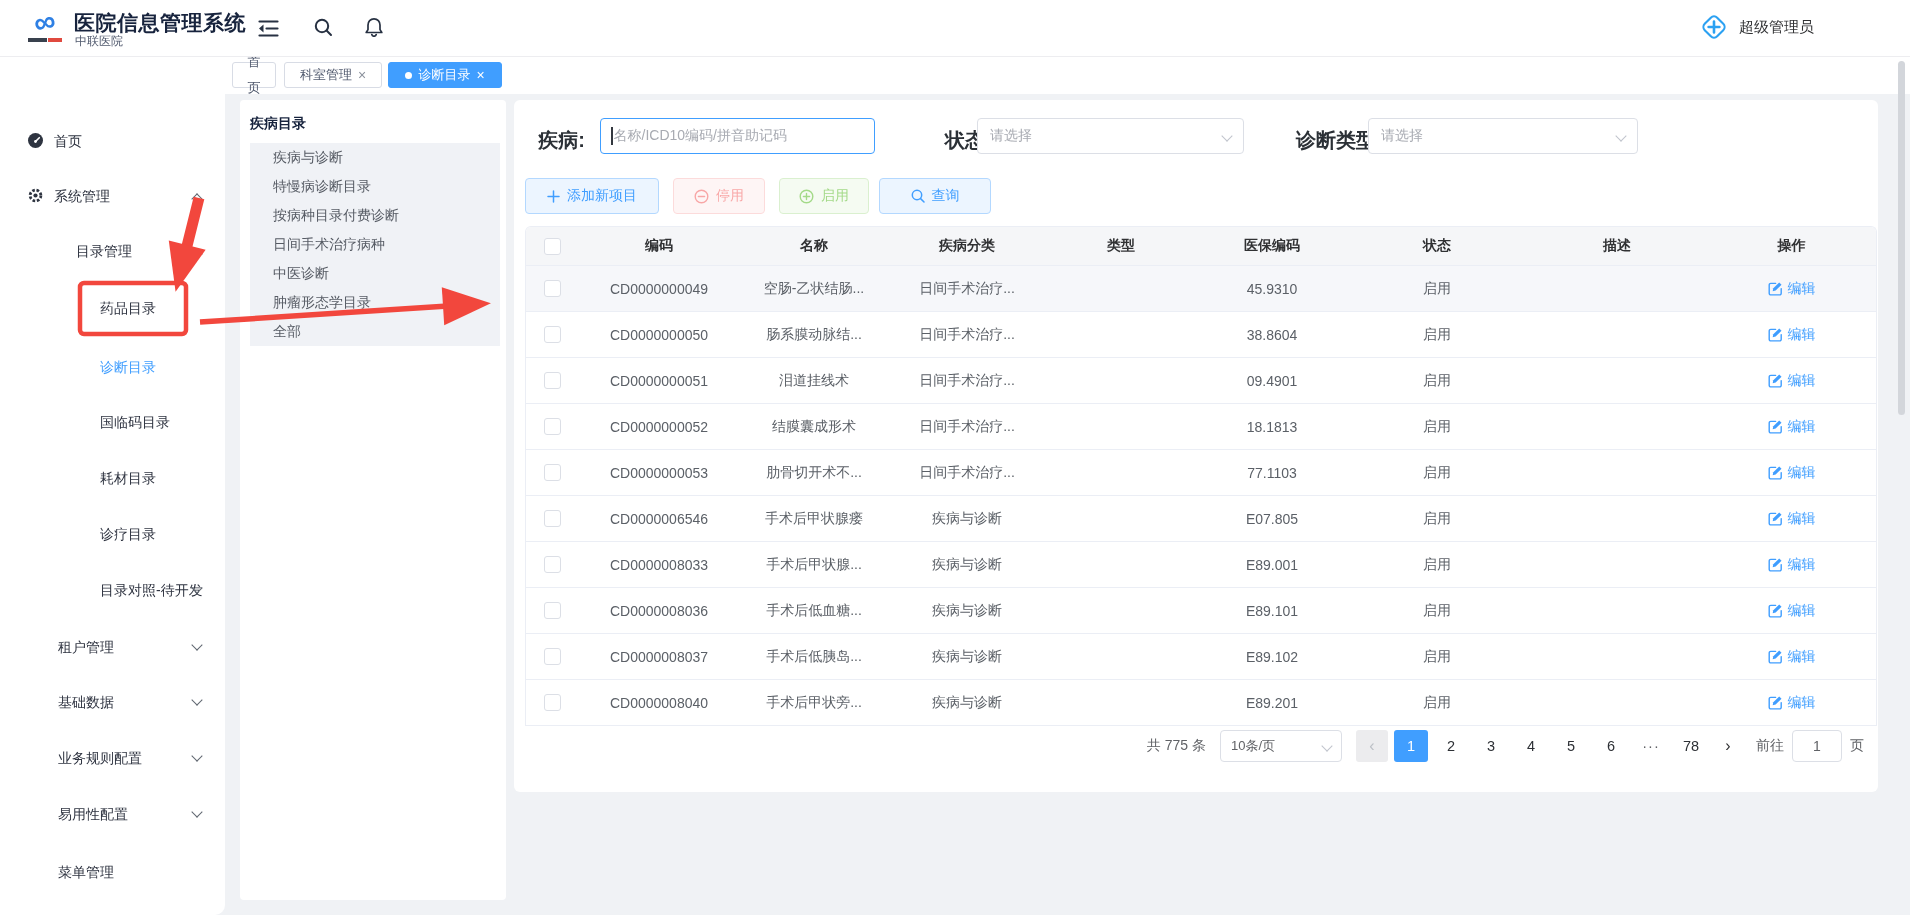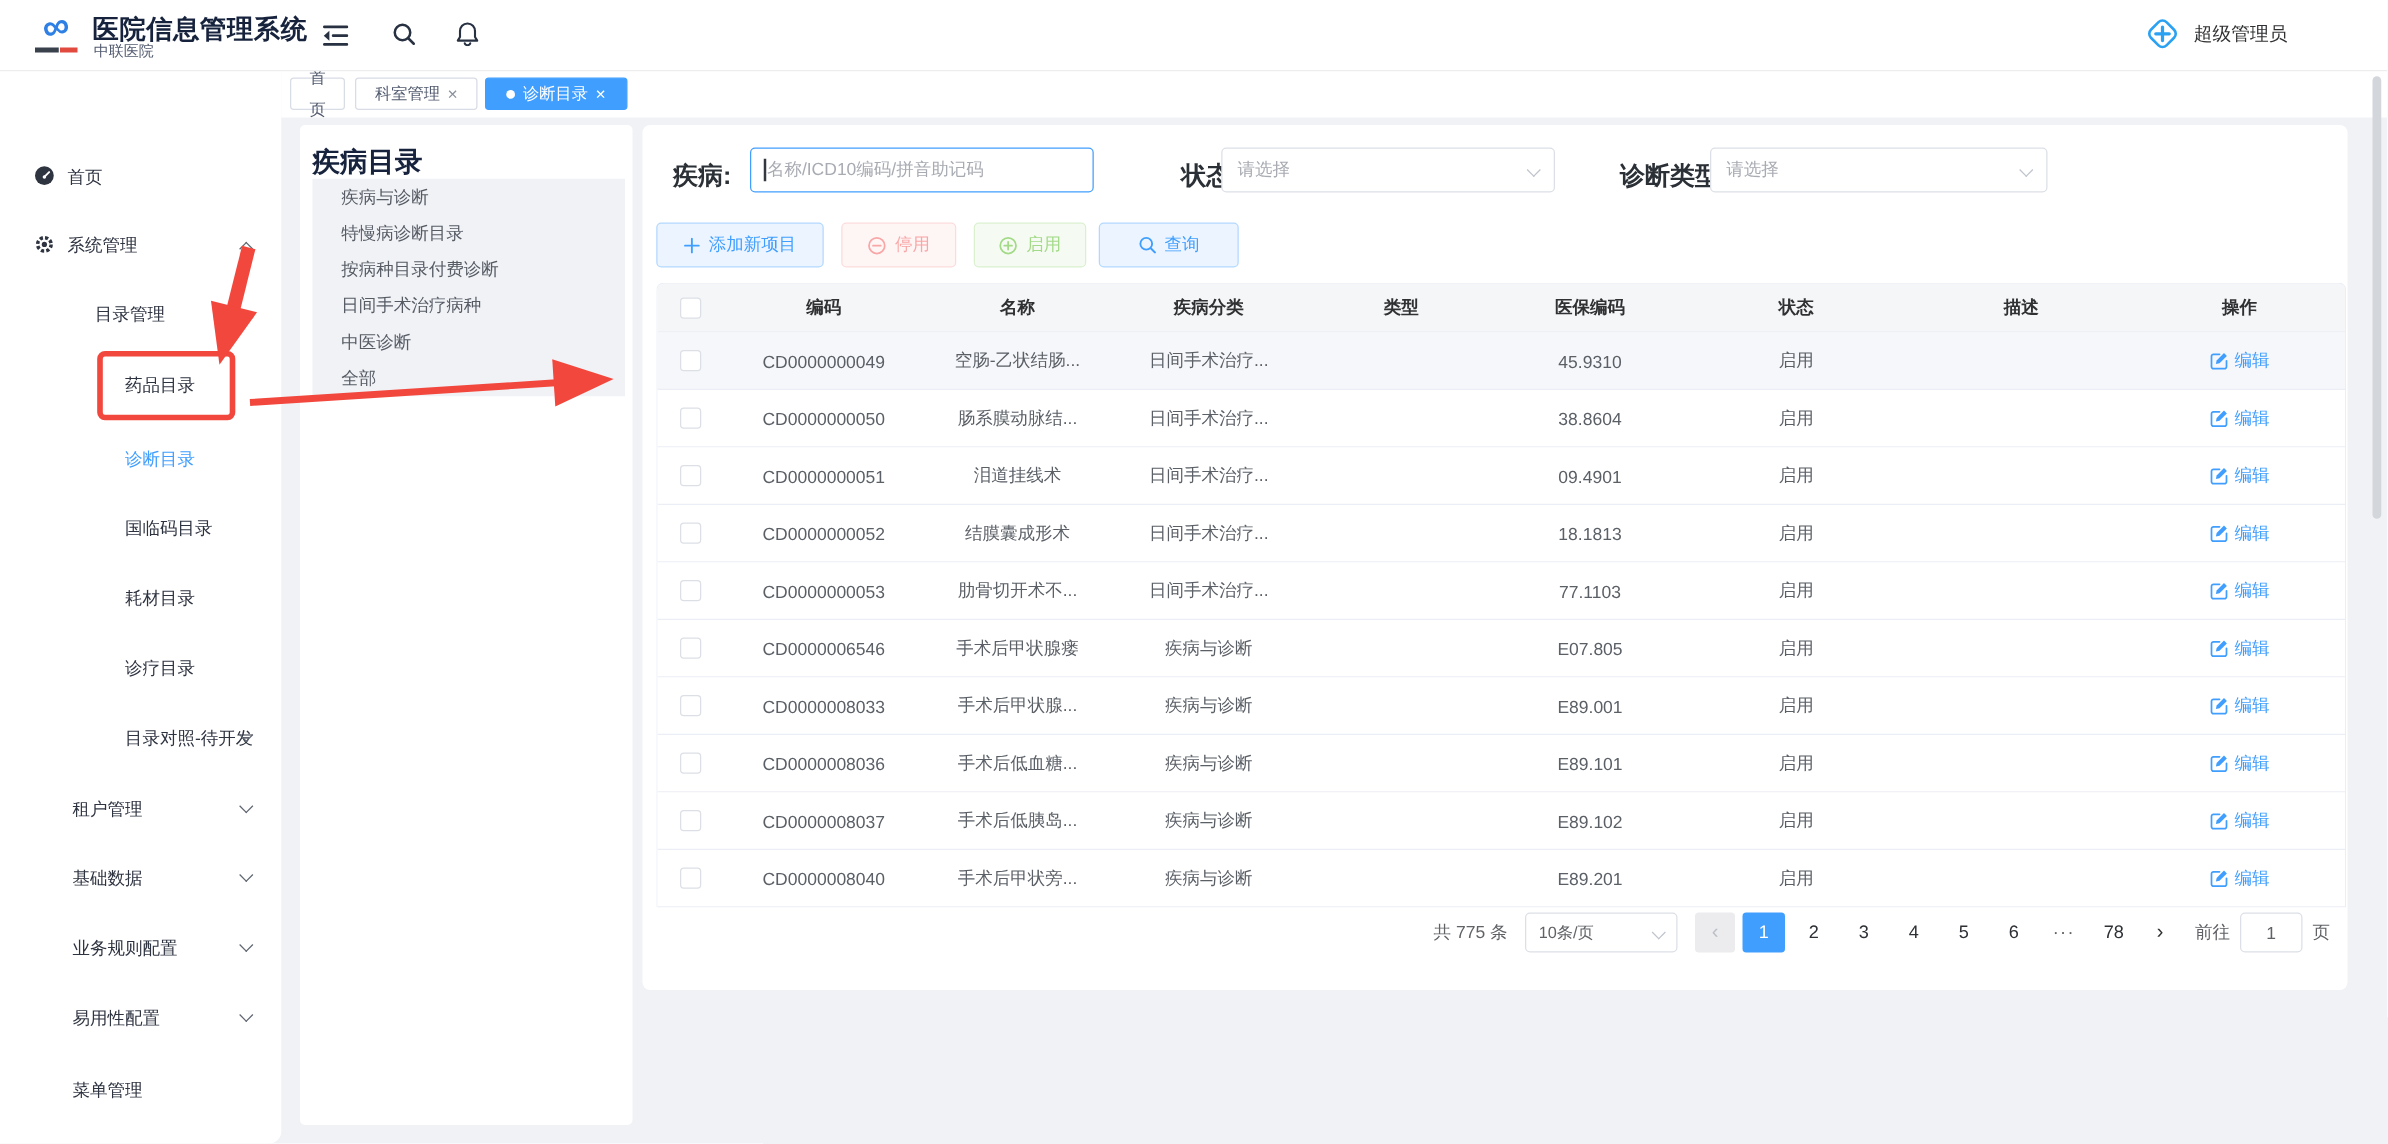--- a/index.html
+++ b/index.html
@@ -10,21 +10,21 @@
   .header{position:absolute;left:0;top:0;width:1910px;height:56px;background:#fff;border-bottom:1px solid #ededf0;z-index:3}
   .logo-wrap{position:absolute;left:24px;top:7px;width:42px;height:42px;text-align:center}
   .logomark{font-size:30px;font-weight:bold;color:#2f80e4;line-height:30px;transform:rotate(-12deg);display:inline-block}
   .logobar{margin:1px auto 0;width:34px;height:4px;display:flex}
   .logobar i{display:block;height:4px}
   .logobar .b1{width:20px;background:#39414d}
   .logobar .b2{width:14px;background:#e04a3f;margin-left:1px}
   .app-title{position:absolute;left:74px;top:9px;font-size:21px;font-weight:bold;color:#17233d;letter-spacing:.5px}
   .app-sub{position:absolute;left:75px;top:33px;font-size:12px;color:#515a6e}
   .hicon{position:absolute;top:18px;cursor:pointer;line-height:0}
-  .user-zone{position:absolute;right:80px;top:12px;display:flex;align-items:center;gap:10px}
+  .user-zone{position:absolute;right:96px;top:12px;display:flex;align-items:center;gap:10px}
   .user-name{font-size:15px;color:#303133}
 
   
   .scroll-thumb{position:absolute;right:5px;top:61px;width:7px;height:354px;border-radius:4px;background:#d3d6db;z-index:9}
 
   
   .sidebar{position:absolute;left:0;top:56px;width:225px;height:859px;background:#fff;z-index:2;border-bottom-right-radius:10px}
   .mi{position:absolute;left:0;right:0;height:40px;line-height:40px;cursor:pointer;font-size:14px;color:#2e3340}
   .mi .mtxt{position:absolute;top:0}
   .mi.l1 .mtxt{left:54px}
@@ -41,21 +41,21 @@
   .tabstrip{position:absolute;left:225px;top:56px;width:1685px;height:38px;background:#fff;z-index:1}
   .tab{position:absolute;top:6px;height:26px;line-height:26px;border:1px solid #d8dce5;border-radius:3px;
        background:#fff;color:#515a6e;font-size:13px;text-align:center;cursor:pointer;display:flex;align-items:center;justify-content:center;gap:6px;padding:0 10px;box-sizing:border-box}
   .tab .x{font-size:14px;color:#8b919c;line-height:1}
   .tab.active{background:#409eff;border-color:#409eff;color:#fff}
   .tab.active .x{color:#fff}
   .tabdot{width:7px;height:7px;border-radius:50%;background:#fff;display:inline-block}
 
   
   .lpanel{position:absolute;left:240px;top:100px;width:266px;height:800px;background:#fff;border-radius:4px}
-  .lpanel-title{position:absolute;left:10px;top:15px;font-size:22px;font-weight:bold;color:#17233d}
+  .lpanel-title{position:absolute;left:10px;top:15px;font-size:14px;font-weight:bold;color:#17233d}
   .llist{position:absolute;left:10px;top:43px;width:250px;background:#f0f2f6}
   .litem{height:29px;line-height:29px;padding-left:23px;font-size:14px;color:#565b64;cursor:pointer}
 
   
   .main{position:absolute;left:514px;top:100px;width:1364px;height:692px;background:#fff;border-radius:6px}
   .flabel{position:absolute;top:27px;font-size:20px;font-weight:bold;color:#2b3036}
   .flabel.r{text-align:right}
   .finput{position:absolute;top:18px;height:36px;box-sizing:border-box;border:1px solid #409eff;border-radius:4px;background:#fff;
           display:flex;align-items:center;padding:0 10px;cursor:text}
   .caret{width:1.5px;height:18px;background:#33383f;margin-right:1px}
@@ -234,20 +234,21 @@
   </div>
 
   <div class="lpanel">
     <div class="lpanel-title">疾病目录</div>
     <div class="llist">
       <div class="litem">疾病与诊断</div>
       <div class="litem">特慢病诊断目录</div>
       <div class="litem">按病种目录付费诊断</div>
       <div class="litem">日间手术治疗病种</div>
       <div class="litem">中医诊断</div>
+      <div class="litem">肿瘤形态学目录</div>
       <div class="litem">全部</div>
     </div>
   </div>
 
   <div class="main">
 
     <span class="flabel r" style="left:16px;width:55px">疾病:</span>
     <div class="finput" style="left:86px;width:275px">
       <span class="caret"></span>
       <span class="ph">名称/ICD10编码/拼音助记码</span>

